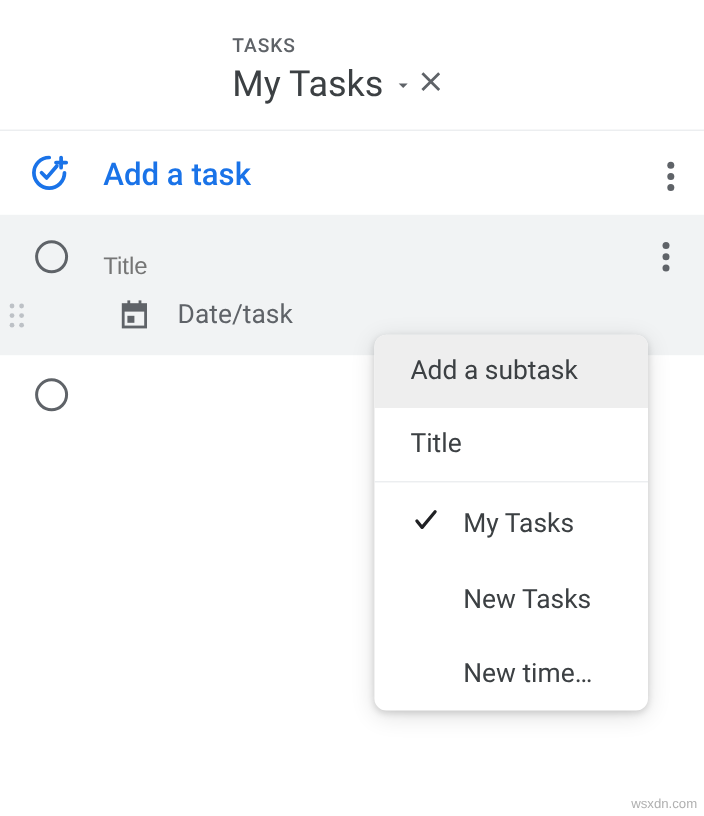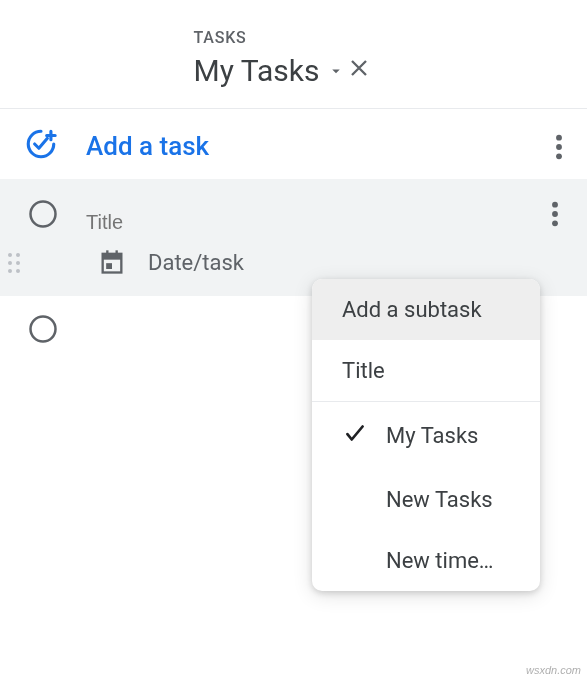--- a/index.html
+++ b/index.html
@@ -31,21 +31,21 @@
     .drag-handle { position: absolute; left: 6px; top: 72px; color: #bdc1c6; }
     
     .empty-task-row { padding: 18px 28px; display: flex; align-items: center; }
     
     .menu { position: absolute; top: 279px; left: 312px; width: 228px; background: #fff; border-radius: 10px; box-shadow: 0 2px 6px rgba(0,0,0,0.15), 0 4px 20px rgba(0,0,0,0.12); overflow: hidden; }
     .menu-item { padding: 18px 22px 18px 30px; font-size: 22px; color: #3c4043; cursor: pointer; display: flex; align-items: center; gap: 18px; }
     .menu-item.highlighted { background: #eeeeee; }
     .menu-divider { height: 1px; background: #e8eaed; }
     .menu-item .check-space { width: 26px; flex-shrink: 0; }
     
-    .watermark { position: absolute; bottom: 4px; right: 6px; font-size: 11px; color: #b0b0b0; font-family: Arial, sans-serif; font-style: italic; }
+    .watermark { position: absolute; bottom: 4px; right: 6px; font-size: 11px; color: #b0b0b0; font-family: Arial, sans-serif; }
   </style>
 </head>
 <body>
 
 <div class="header">
   <div class="header-left">
     <div class="header-label">TASKS</div>
     <div class="header-title-row">
       <span class="header-title">My Tasks</span>
       <svg width="18" height="18" viewBox="0 0 24 24" fill="#5f6368">

